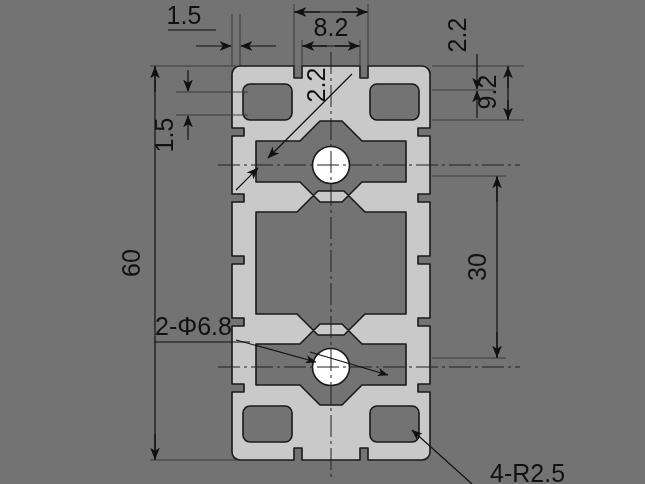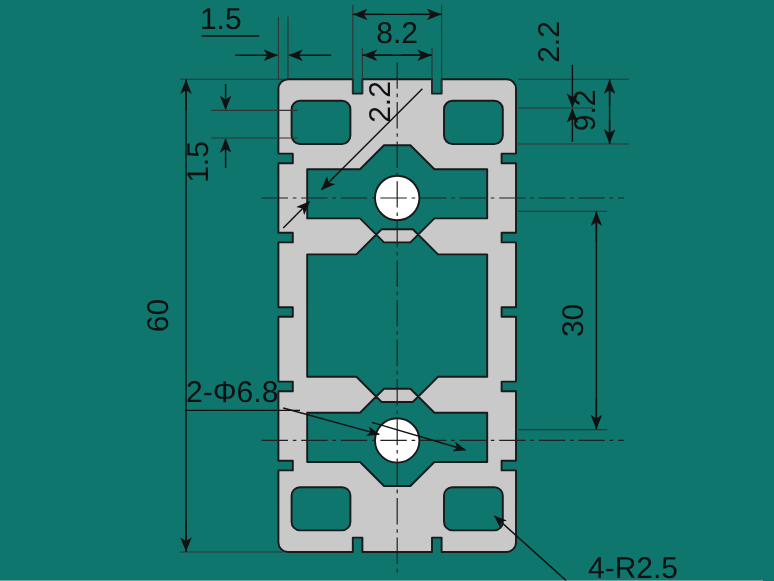--- a/index.html
+++ b/index.html
@@ -1,18 +1,18 @@
 <!DOCTYPE html>
 <html><head>
 <meta charset="utf-8">
 <style>
   html,body{margin:0;padding:0;background:#ffffff;}
   body{width:645px;height:484px;overflow:hidden;
        font-family:"Liberation Sans", sans-serif;}
-  #stage{position:relative;width:645px;height:484px;background:#0f766e;}
+  #stage{position:relative;width:645px;height:484px;background:#737373;}
   #stage svg{position:absolute;left:0;top:0;}
   .dimtxt{font-family:"Liberation Sans", sans-serif;font-size:25px;fill:#111111;}
   .lbl{font-family:"Liberation Sans", sans-serif;font-size:25px;fill:#111111;}
 </style>
 </head>
 <body>
 
 <div id="stage">
 
   <svg width="645" height="484" viewBox="0 0 645 484">

